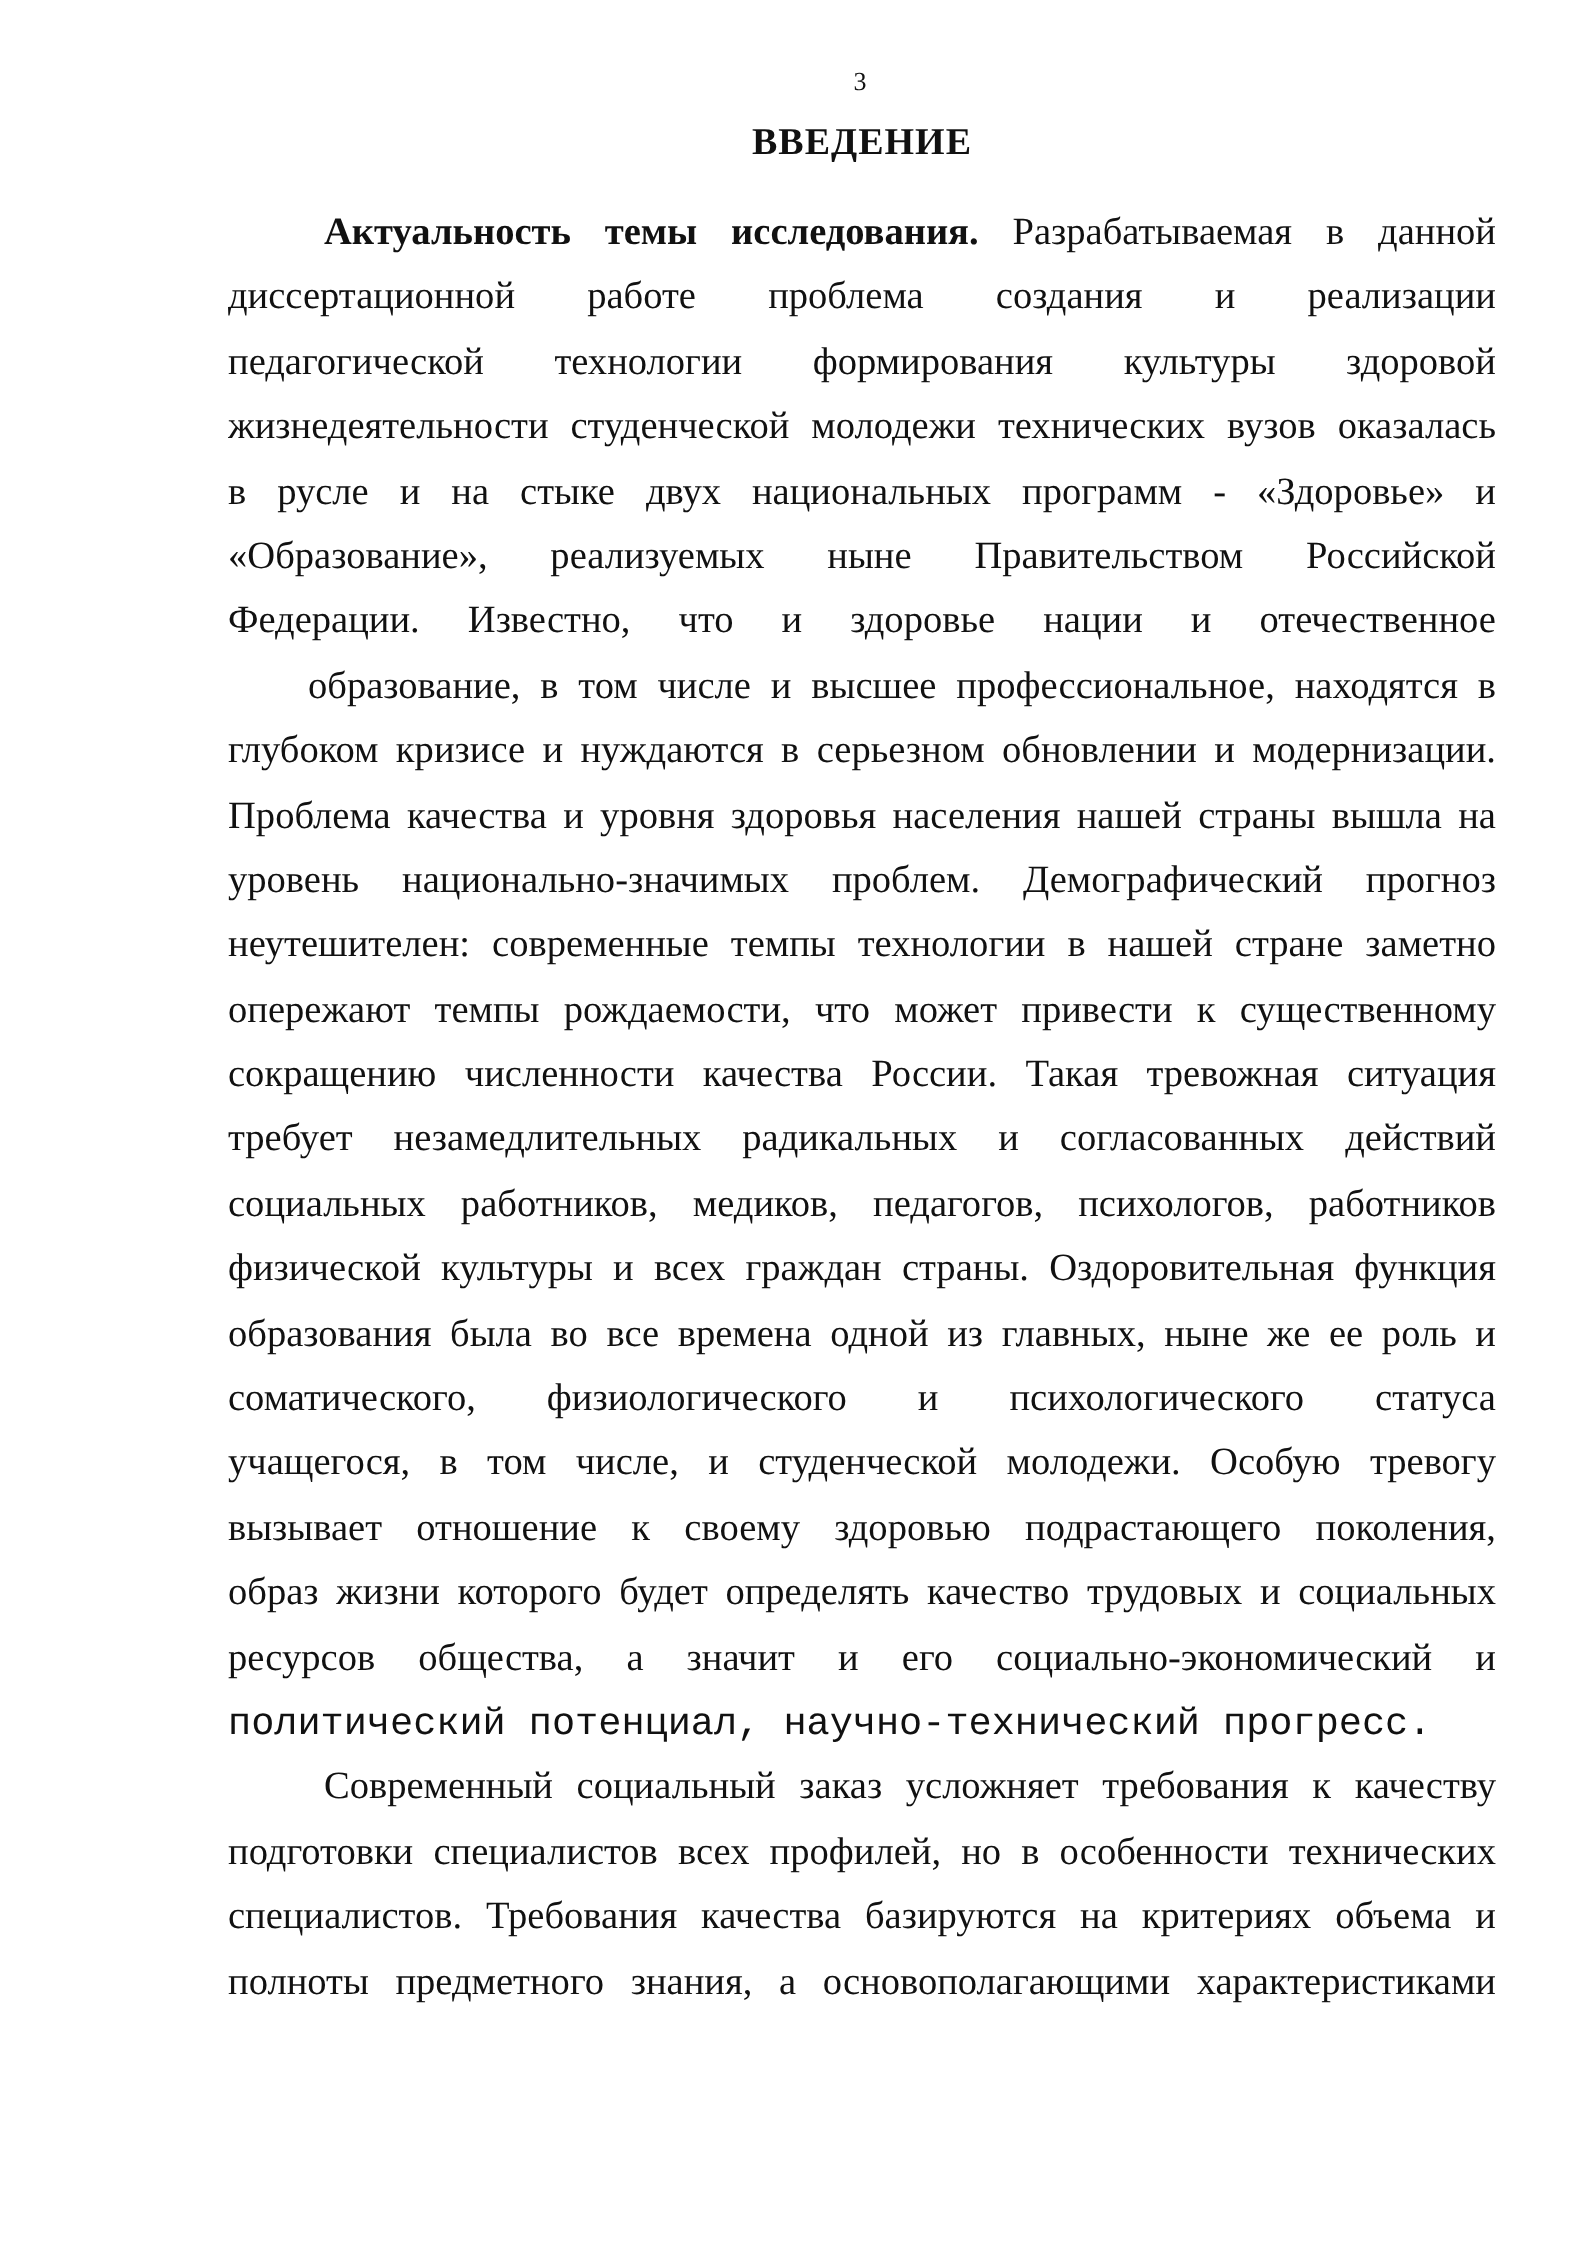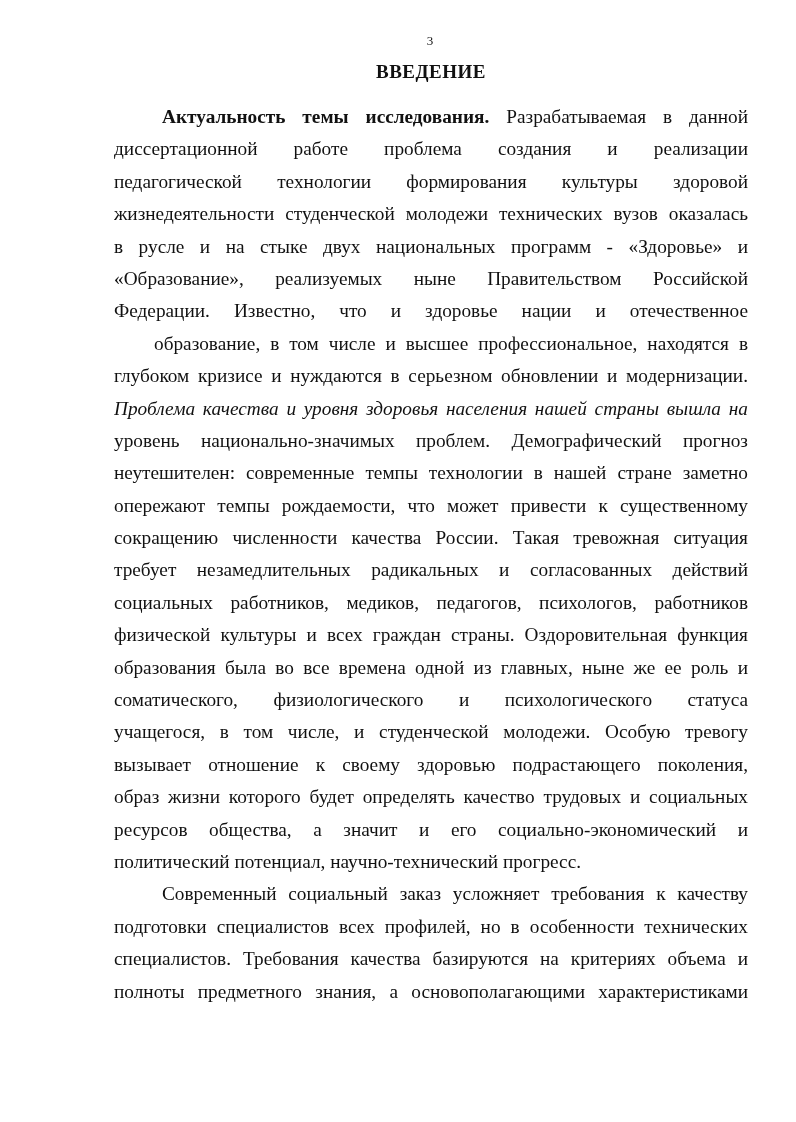--- a/index.html
+++ b/index.html
@@ -5,42 +5,42 @@
   html, body { margin: 0; padding: 0; background: #ffffff; }
   body { width: 796px; height: 1122px; position: relative; overflow: hidden;
          font-family: "Liberation Serif", "DejaVu Serif", serif; color: #111111; }
   .page-number { position: absolute; top: 33px; left: 0; width: 860px; text-align: center;
                  font-size: 13px; }
   .heading { position: absolute; top: 61px; left: 0; width: 862px; text-align: center;
              font-size: 19px; font-weight: bold; letter-spacing: 0.5px; }
   .body-text { position: absolute; top: 101px; left: 114px; width: 634px; font-size: 19.3px; }
   .line { height: 32.4px; line-height: 32.4px; white-space: nowrap; text-align: justify;
           text-align-last: justify; }
-  .line.justify-off { text-align: right; text-align-last: left; }
+  .line.justify-off { text-align: right; text-align-last: left; font-family: Liberation Mono, monospace; }
   .line.indent { padding-left: 48px; }
   .bold { font-weight: bold; }
 </style>
 </head>
 <body>
 
 <div class="page-number">3</div>
 <div class="heading">ВВЕДЕНИЕ</div>
 
 <div class="body-text">
 
   <div class="line indent" style="white-space: normal; overflow: hidden;"><span class="bold">Актуальность темы исследования.</span><span> Разрабатываемая в данной</span></div>
   <div class="line" style="white-space: normal; overflow: hidden;">диссертационной работе проблема создания и реализации</div>
   <div class="line" style="white-space: normal; overflow: hidden;">педагогической технологии формирования культуры здоровой</div>
   <div class="line" style="white-space: normal; overflow: hidden;">жизнедеятельности студенческой молодежи технических вузов оказалась</div>
   <div class="line" style="white-space: normal; overflow: hidden;">в русле и на стыке двух национальных программ - «Здоровье» и</div>
   <div class="line" style="white-space: normal; overflow: hidden;">«Образование», реализуемых ныне Правительством Российской</div>
   <div class="line" style="white-space: normal; overflow: hidden;">Федерации. Известно, что и здоровье нации и отечественное</div>
   <div class="line" style="white-space: normal; overflow: hidden; margin-left: 40px;">образование, в том числе и высшее профессиональное, находятся в</div>
   <div class="line" style="white-space: normal; overflow: hidden;">глубоком кризисе и нуждаются в серьезном обновлении и модернизации.</div>
-  <div class="line" style="white-space: normal; overflow: hidden; font-style: italic;">Проблема качества и уровня здоровья населения нашей страны вышла на</div>
+  <div class="line" style="white-space: normal; overflow: hidden;">Проблема качества и уровня здоровья населения нашей страны вышла на</div>
   <div class="line" style="white-space: normal; overflow: hidden;">уровень национально-значимых проблем. Демографический прогноз</div>
   <div class="line" style="white-space: normal; overflow: hidden;">неутешителен: современные темпы технологии в нашей стране заметно</div>
   <div class="line" style="white-space: normal; overflow: hidden;">опережают темпы рождаемости, что может привести к существенному</div>
   <div class="line" style="white-space: normal; overflow: hidden;">сокращению численности качества России. Такая тревожная ситуация</div>
   <div class="line" style="white-space: normal; overflow: hidden;">требует незамедлительных радикальных и согласованных действий</div>
   <div class="line" style="white-space: normal; overflow: hidden;">социальных работников, медиков, педагогов, психологов, работников</div>
   <div class="line" style="white-space: normal; overflow: hidden;">физической культуры и всех граждан страны. Оздоровительная функция</div>
   <div class="line" style="white-space: normal; overflow: hidden;">образования была во все времена одной из главных, ныне же ее роль и</div>
   <div class="line" style="white-space: normal; overflow: hidden;">соматического, физиологического и психологического статуса</div>
   <div class="line" style="white-space: normal; overflow: hidden;">учащегося, в том числе, и студенческой молодежи. Особую тревогу</div>

